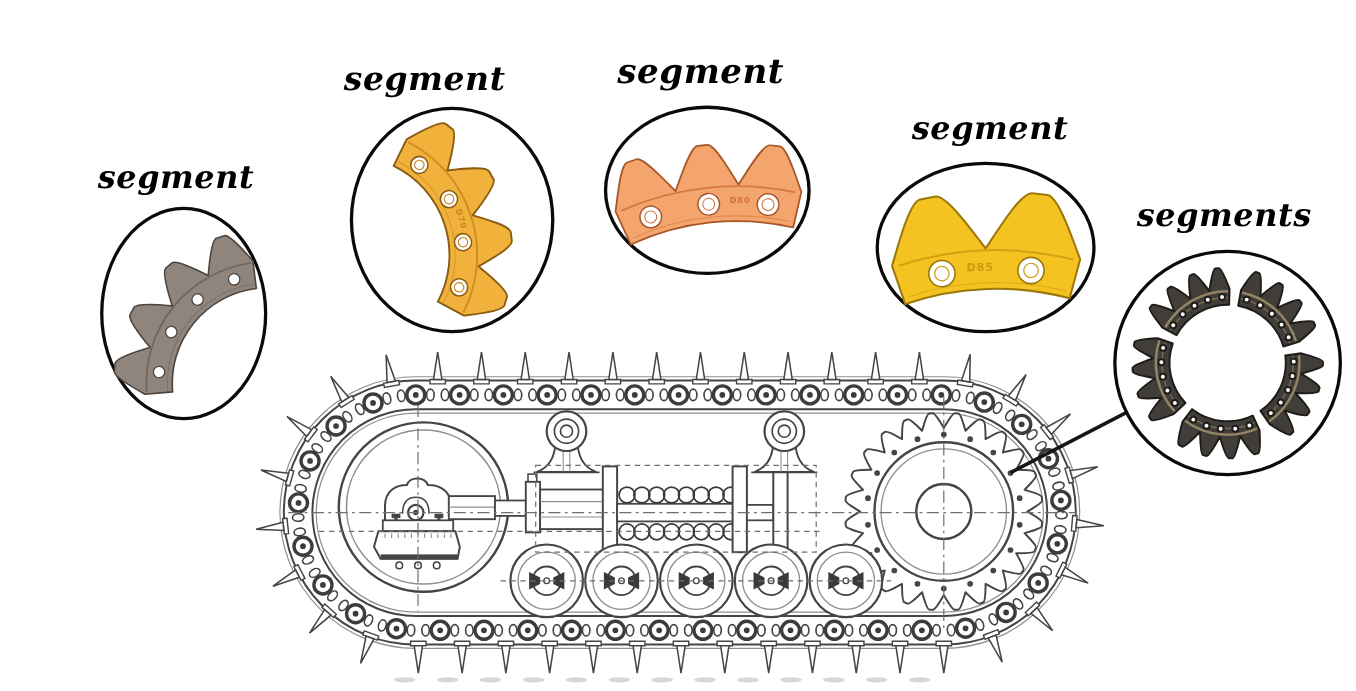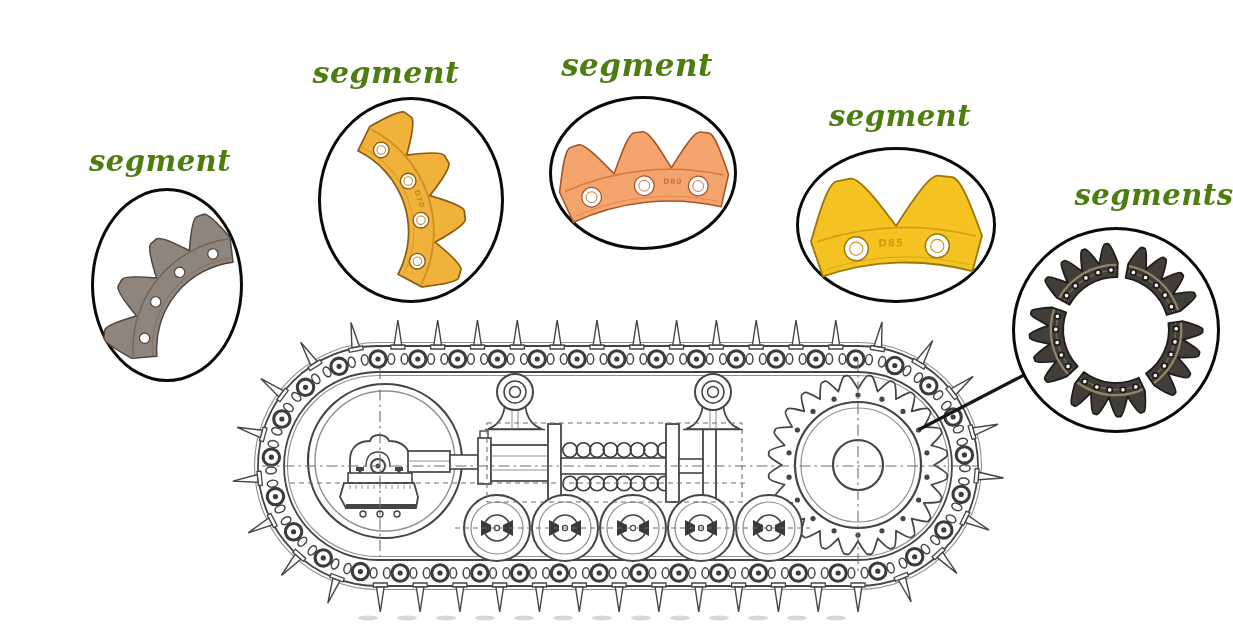--- a/index.html
+++ b/index.html
@@ -1,21 +1,21 @@
 <!DOCTYPE html>
 <html><head>
 <meta charset="utf-8">
 <style>
   html,body{margin:0;padding:0;background:#ffffff;}
   .stage{position:relative;width:1233px;height:628px;background:#fff;overflow:hidden;
          font-family:"DejaVu Serif", serif;}
   .art-layer{position:absolute;left:0;top:0;width:1233px;height:628px;}
   .callout{position:absolute;left:0;top:0;width:0;height:0;}
   .callout-label{position:absolute;transform:translateX(-50%);font-weight:bold;font-style:italic;
-                 color:#4d7c0f;white-space:nowrap;letter-spacing:.5px;line-height:1;}
+                 color:#000000;white-space:nowrap;letter-spacing:.5px;line-height:1;}
   .callout-circle{position:absolute;border:3px solid #0a0a0a;border-radius:50%;background:#fff;
                   display:flex;align-items:center;justify-content:center;box-sizing:border-box;}
   svg.part{display:block;}
 </style>
 </head>
 <body>
 
 <div class="stage">
 
   <svg class="art-layer" id="art" viewBox="0 0 1233 628">
@@ -506,21 +506,21 @@
           <circle cx="65.95279548337608" cy="135.2732727181488" r="13" fill="#fff" stroke="#9c780a" stroke-width="1.6"></circle>
           <circle cx="65.95279548337608" cy="135.2732727181488" r="7.15" fill="none" stroke="#cb9a0f" stroke-width="1.2"></circle>
           <circle cx="154.04720451662382" cy="135.27327271814875" r="13" fill="#fff" stroke="#9c780a" stroke-width="1.6"></circle>
           <circle cx="154.04720451662382" cy="135.27327271814875" r="7.15" fill="none" stroke="#cb9a0f" stroke-width="1.2"></circle>
           <text x="0" y="0" transform="translate(104 134) rotate(1)" font-family="&quot;DejaVu Sans&quot;,sans-serif" font-size="11" font-weight="bold" fill="#cb9a0f" text-anchor="middle" letter-spacing="1">D85</text>
         </svg>
     </div>
   </div>
 
   <div class="callout">
-    <div class="callout-label" style="left:1154px;top:181px;font-size:29px">segments</div>
+    <div class="callout-label" style="left:1113px;top:181px;font-size:29px">segments</div>
     <div class="callout-circle" style="left:1012px;top:227px;width:208px;height:206px">
       <svg class="part" id="part4" width="180" height="180" style="transform:rotate(6deg)" viewBox="20 20 160 160">
           <path d="M 104.7 40.2 C 107.2 35.3 113.0 24.1 115.1 24.5 L 117.9 25.1 C 120.0 25.6 120.5 38.2 120.8 43.7 L 120.8 43.7 C 124.5 39.7 133.1 30.5 135.0 31.4 L 137.6 32.8 C 139.4 33.9 136.5 46.1 135.3 51.5 L 135.3 51.5 C 140.0 48.6 150.7 42.1 152.3 43.5 L 154.4 45.5 C 155.9 47.0 149.8 58.0 147.1 62.9 L 147.1 62.9 C 152.4 61.4 164.5 58.0 165.7 59.8 L 167.2 62.3 C 168.2 64.2 159.3 73.1 155.4 77.0 L 143.4 82.0 A 47 47 0 0 0 103.7 53.1 Z" fill="#413d38" stroke="#1f1d1a" stroke-width="1.6" stroke-linejoin="round"></path>
           <path d="M 105.7 42.3 A 58 58 0 0 1 153.1 76.7" fill="none" stroke="#a3906f" stroke-width="2" opacity="0.85"></path>
           <path d="M 105.2 47.3 A 53 53 0 0 1 148.6 78.7" fill="none" stroke="#a3906f" stroke-width="1.2" opacity="0.55"></path>
           <circle cx="110.02490033033627" cy="47.44763208601516" r="2.4" fill="#fff" stroke="#1f1d1a" stroke-width="1.6"></circle>
           <circle cx="121.24741214896076" cy="50.90012752590701" r="2.4" fill="#fff" stroke="#1f1d1a" stroke-width="1.6"></circle>
           <circle cx="131.44651099764732" cy="56.717590800940314" r="2.4" fill="#fff" stroke="#1f1d1a" stroke-width="1.6"></circle>
           <circle cx="140.1309422252296" cy="64.61981520518464" r="2.4" fill="#fff" stroke="#1f1d1a" stroke-width="1.6"></circle>
           <circle cx="146.88240738234668" cy="74.22617843555823" r="2.4" fill="#fff" stroke="#1f1d1a" stroke-width="1.6"></circle>

